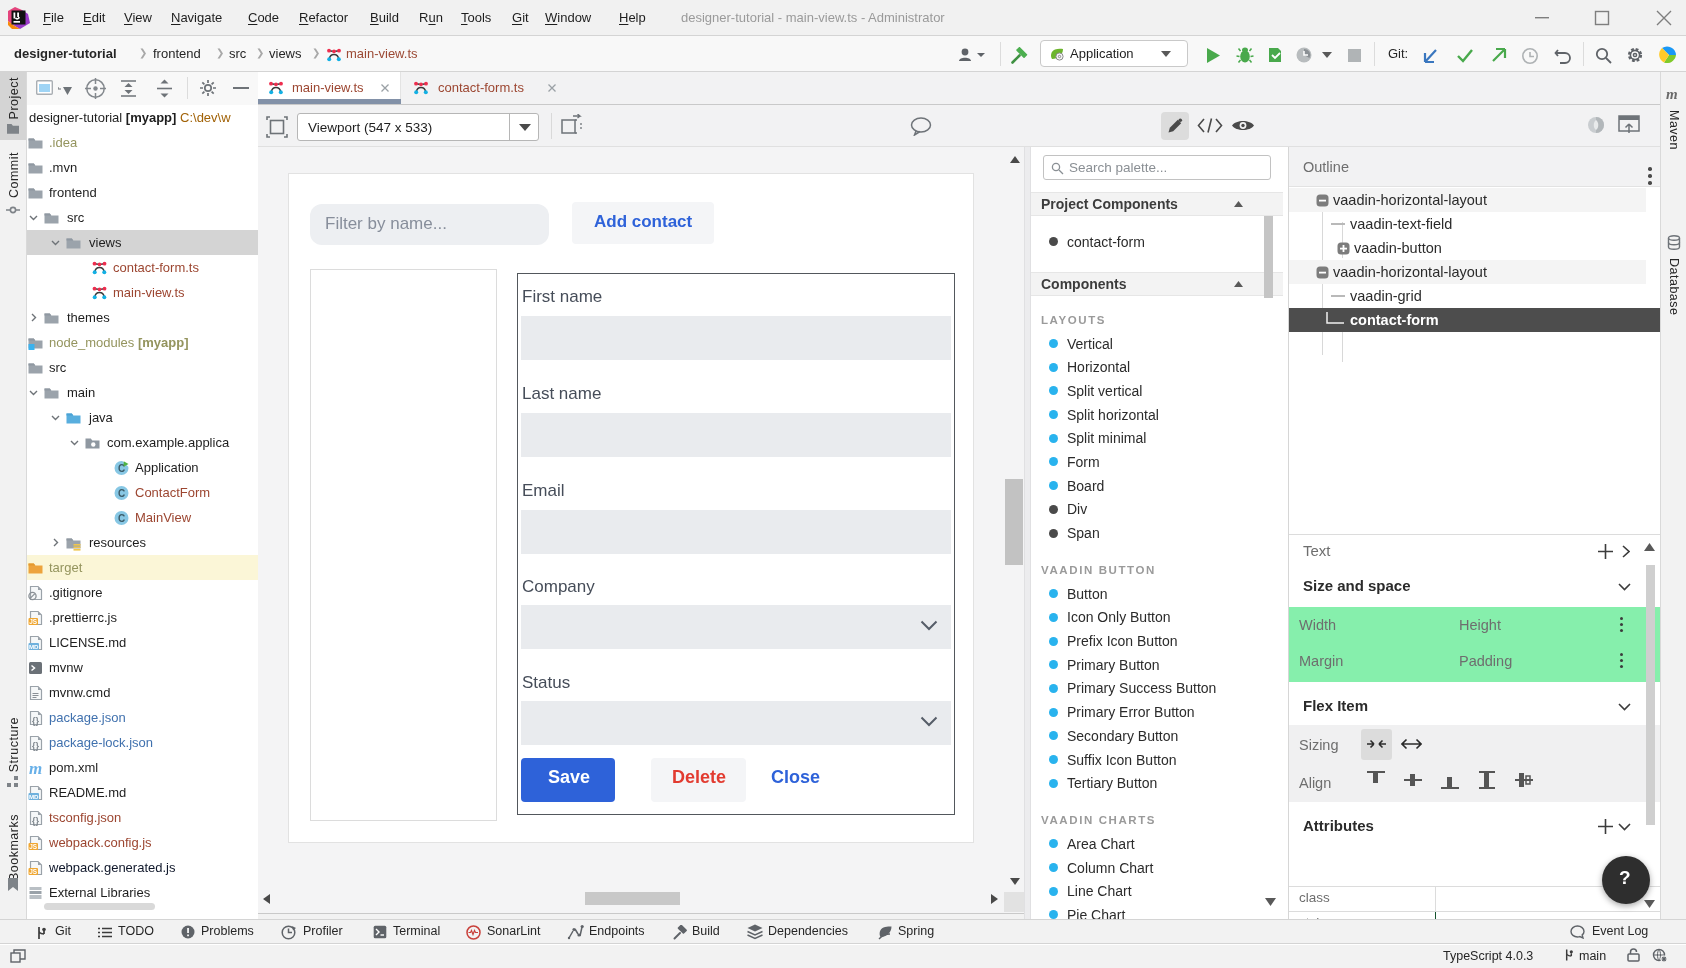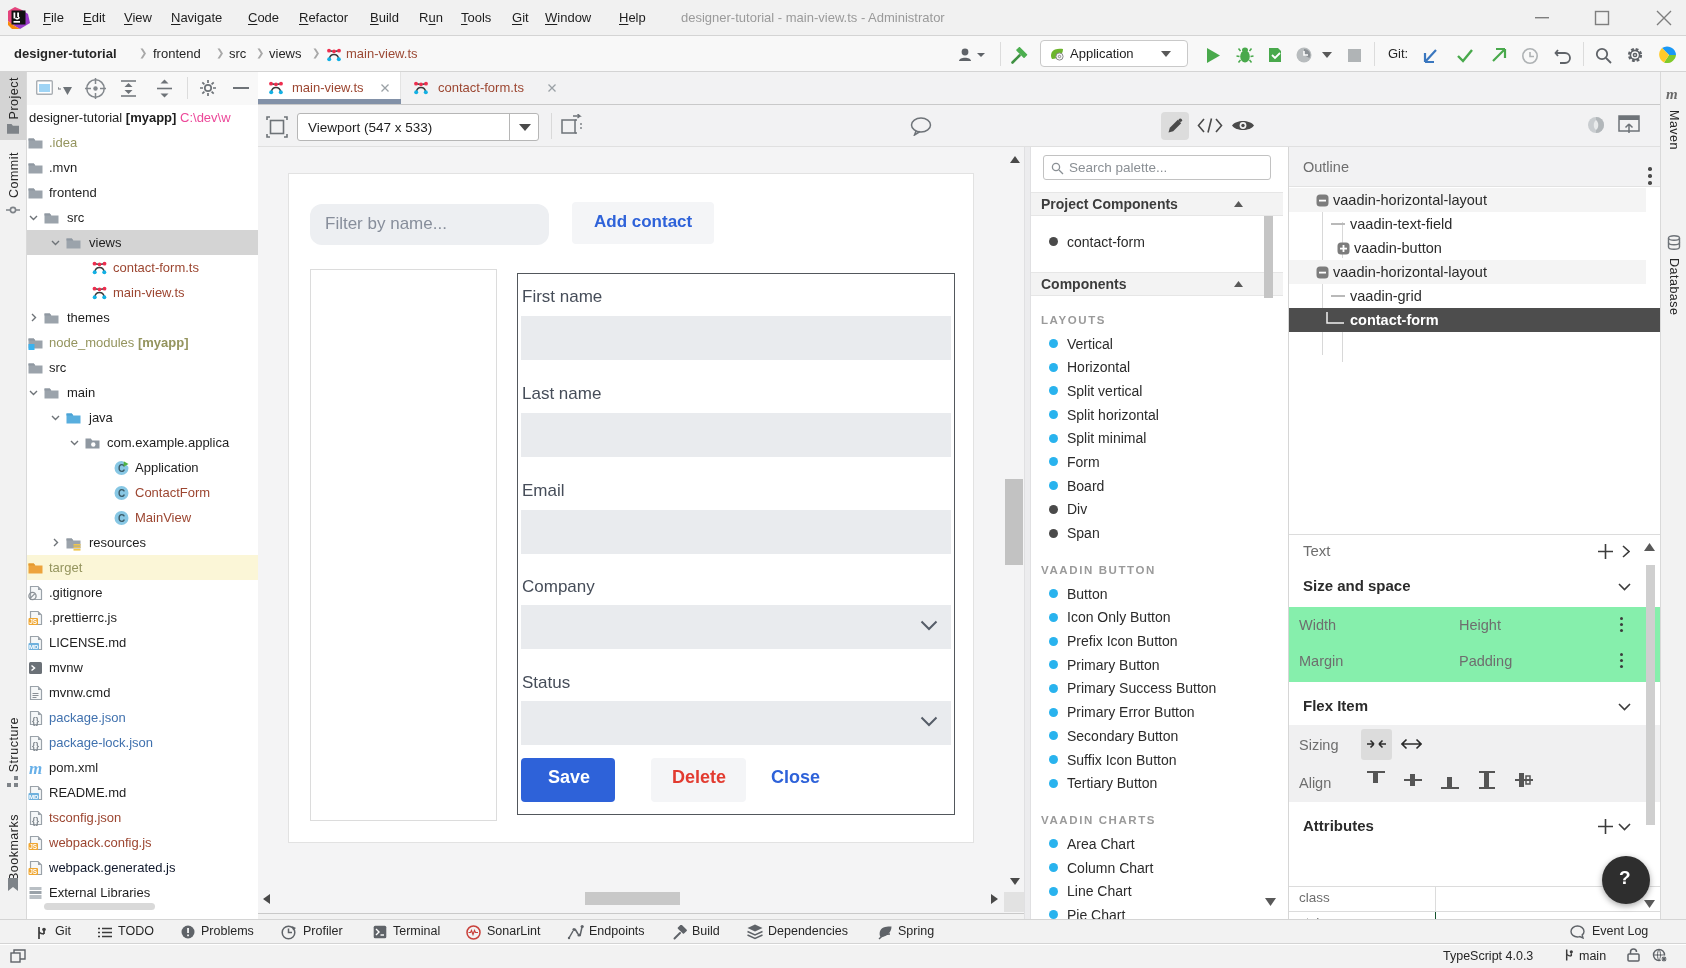--- a/index.html
+++ b/index.html
@@ -280,21 +280,21 @@
       <svg class="abs" style="left:172px;top:7px" width="18" height="18" viewBox="0 0 18 18">
           <circle cx="9" cy="9" r="3.2" fill="none" stroke="#6e7378" stroke-width="1.7"></circle>
           <path d="M9 1 V4 M9 14 V17 M1 9 H4 M14 9 H17 M3.3 3.3 L5.4 5.4 M12.6 12.6 L14.7 14.7 M14.7 3.3 L12.6 5.4 M5.4 12.6 L3.3 14.7" stroke="#6e7378" stroke-width="1.7"></path>
         </svg>
       <svg class="abs" style="left:206px;top:14px" width="16" height="4">
           <rect x="0" y="1" width="16" height="2" fill="#6e7378"></rect>
         </svg>
     </div>
     <div id="ptree">
       <div class="trow" style="padding-left:2px">
-          <span style="white-space:nowrap">designer-tutorial <b>[myapp]</b> <span style="color:#ec4899">C:\dev\w</span></span>
+          <span style="white-space:nowrap">designer-tutorial <b>[myapp]</b> <span style="color:#a16207">C:\dev\w</span></span>
         </div>
       <div class="trow" style="padding-left:0">
           <svg class="tico">
             <use href="#i-fold"></use>
           </svg>
           <span style="color:#94945e">.idea</span>
         </div>
       <div class="trow" style="padding-left:0">
           <svg class="tico">
             <use href="#i-fold"></use>

